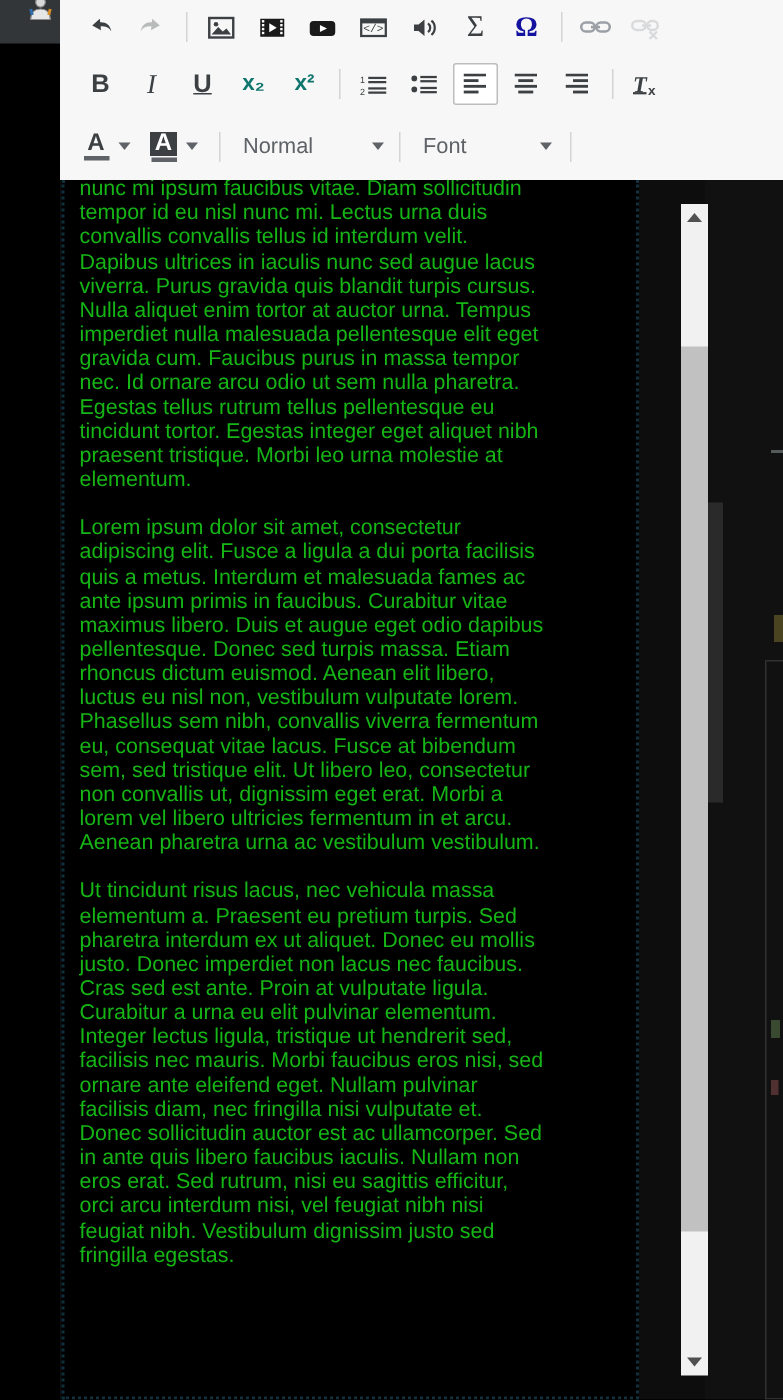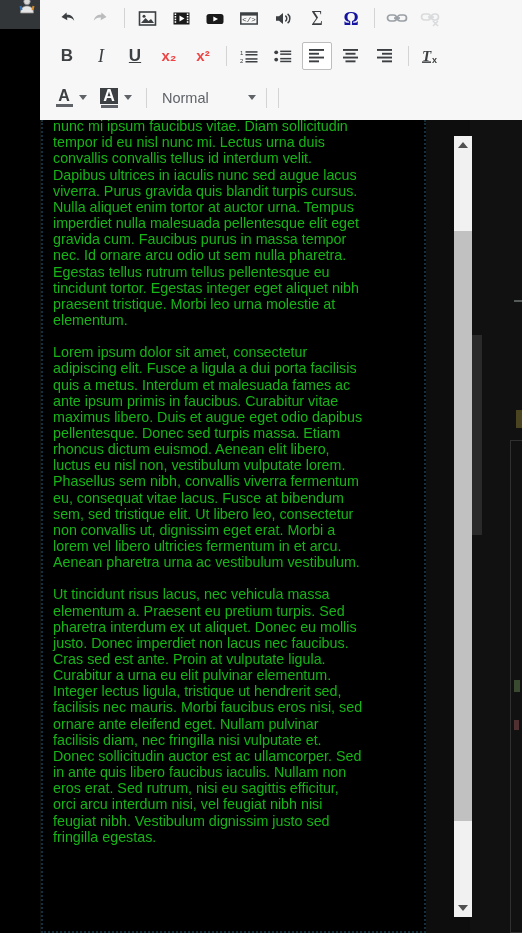--- a/index.html
+++ b/index.html
@@ -76,21 +76,21 @@
     font-weight: bold;
     font-size: 17px;
     color: #3c4043;
     line-height: 1;
   }
   .tb-txt.ital { font-style: italic; font-weight: normal; font-family: "Liberation Serif", serif; font-size: 18px; }
   .tb-txt.undl { text-decoration: underline; }
   .tb-sup, .tb-sub {
     font-weight: bold;
     font-size: 15px;
-    color: #ef4444;
+    color: #0f766e;
   }
 
   
   .tb-dd {
     display: flex;
     align-items: center;
     justify-content: space-between;
     height: 30px;
     color: #5f6368;
     font-size: 14.5px;
@@ -480,20 +480,24 @@
 
     <div class="tb-sep"></div>
 
     <div class="tb-dd dd-normal">
       <span>Normal</span>
       <span class="caret"></span>
     </div>
 
     <div class="tb-sep"></div>
 
+    <div class="tb-dd dd-font">
+      <span>Font</span>
+      <span class="caret"></span>
+    </div>
 
     <div class="tb-sep"></div>
 
   </div>
 </div>
 
 <div class="content-wrap">
 
   <div class="ghost-col"></div>
   <div class="ghost-a"></div>

